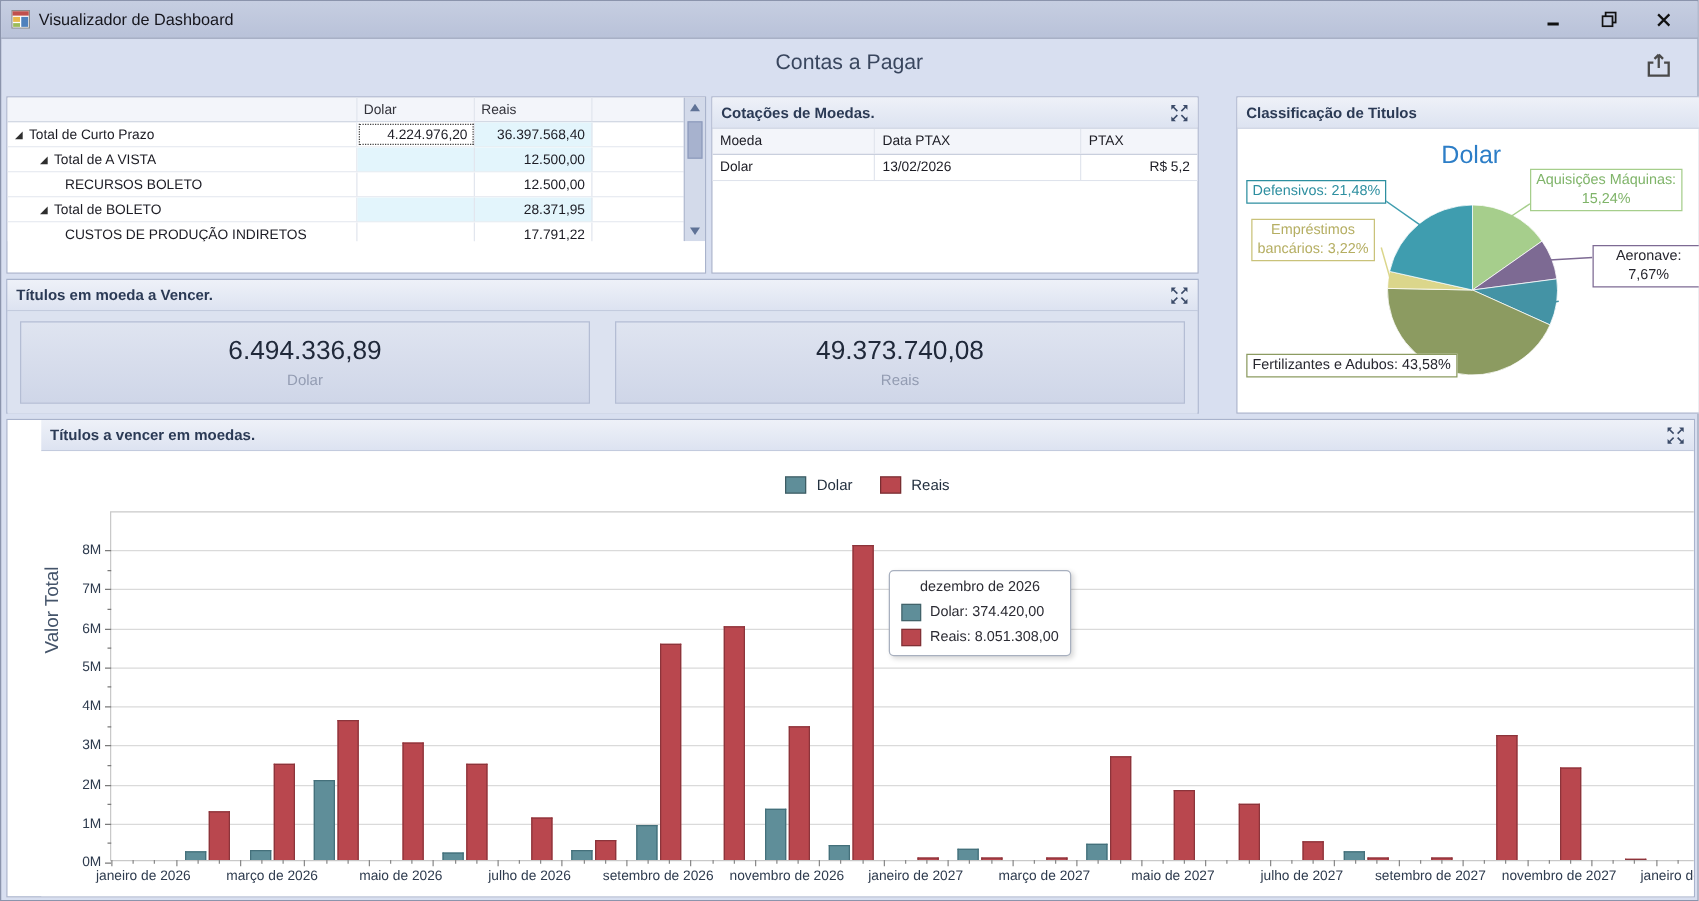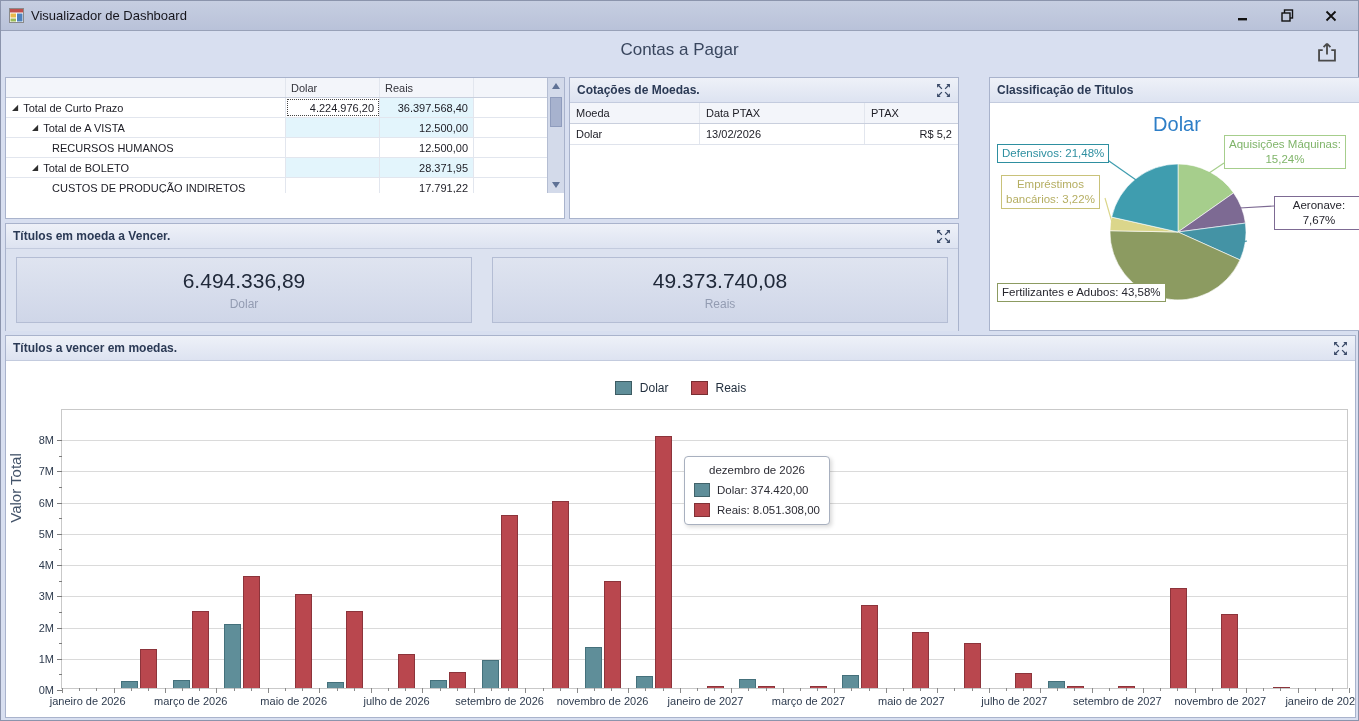--- a/index.html
+++ b/index.html
@@ -27,21 +27,21 @@
     border-bottom:1px solid #c3cbde; display:flex; align-items:center;
     padding:0 7px; }
   .phead .ptitle { font-size:12px; font-weight:bold; color:#2b3a55; }
   .phead .maxico { margin-left:auto; width:15px; height:15px; }
   .pbody { position:relative; overflow:hidden; }
 
   #panel-tree  { left:4px;   top:76px;  width:560px; height:142px; }
   #panel-quote { left:568px; top:76px;  width:390px; height:142px; }
   #panel-pie   { left:988px; top:76px;  width:393px; height:254px; }
   #panel-kpi   { left:4px;   top:222px; width:954px; height:108px; background:#dce2f0; }
-  #panel-bar   { left:4px;   top:334px; width:1351px; height:383px; }
+  #panel-bar   { left:4px;   top:334px; width:1351px; height:383px;padding-left:27px; }
 
   
   #tree-wrap { display:flex; height:115px; }
   #tree-table { flex:1; font-size:11px; color:#1c1c24; }
   .trow { display:flex; height:20px; border-bottom:1px solid #e2e6ee; background:#fff; }
   .trow.hdr { background:#f3f5fa; border-bottom:1px solid #c9cfdd; color:#33333b; }
   .tcell { display:flex; align-items:center; padding:0 5px; border-right:1px solid #e2e6ee; overflow:hidden; white-space:nowrap; }
   .c-label { width:280px; }
   .c-dolar, .c-reais { width:94px; justify-content:flex-end; }
   .c-fill { flex:1; border-right:none; }
@@ -174,21 +174,21 @@
                 <div class="tcell c-label" style="padding-left: 26px;">
                   <span class="expander">◢</span>
                   <span>Total de A VISTA</span>
                 </div>
                 <div class="tcell c-dolar cyan"></div>
                 <div class="tcell c-reais cyan">12.500,00</div>
                 <div class="tcell c-fill"></div>
               </div>
               <div class="trow">
                 <div class="tcell c-label" style="padding-left: 46px;">
-                  <span>RECURSOS HUMANOS</span>
+                  <span>RECURSOS BOLETO</span>
                 </div>
                 <div class="tcell c-dolar"></div>
                 <div class="tcell c-reais">12.500,00</div>
                 <div class="tcell c-fill"></div>
               </div>
               <div class="trow">
                 <div class="tcell c-label" style="padding-left: 26px;">
                   <span class="expander">◢</span>
                   <span>Total de BOLETO</span>
                 </div>

